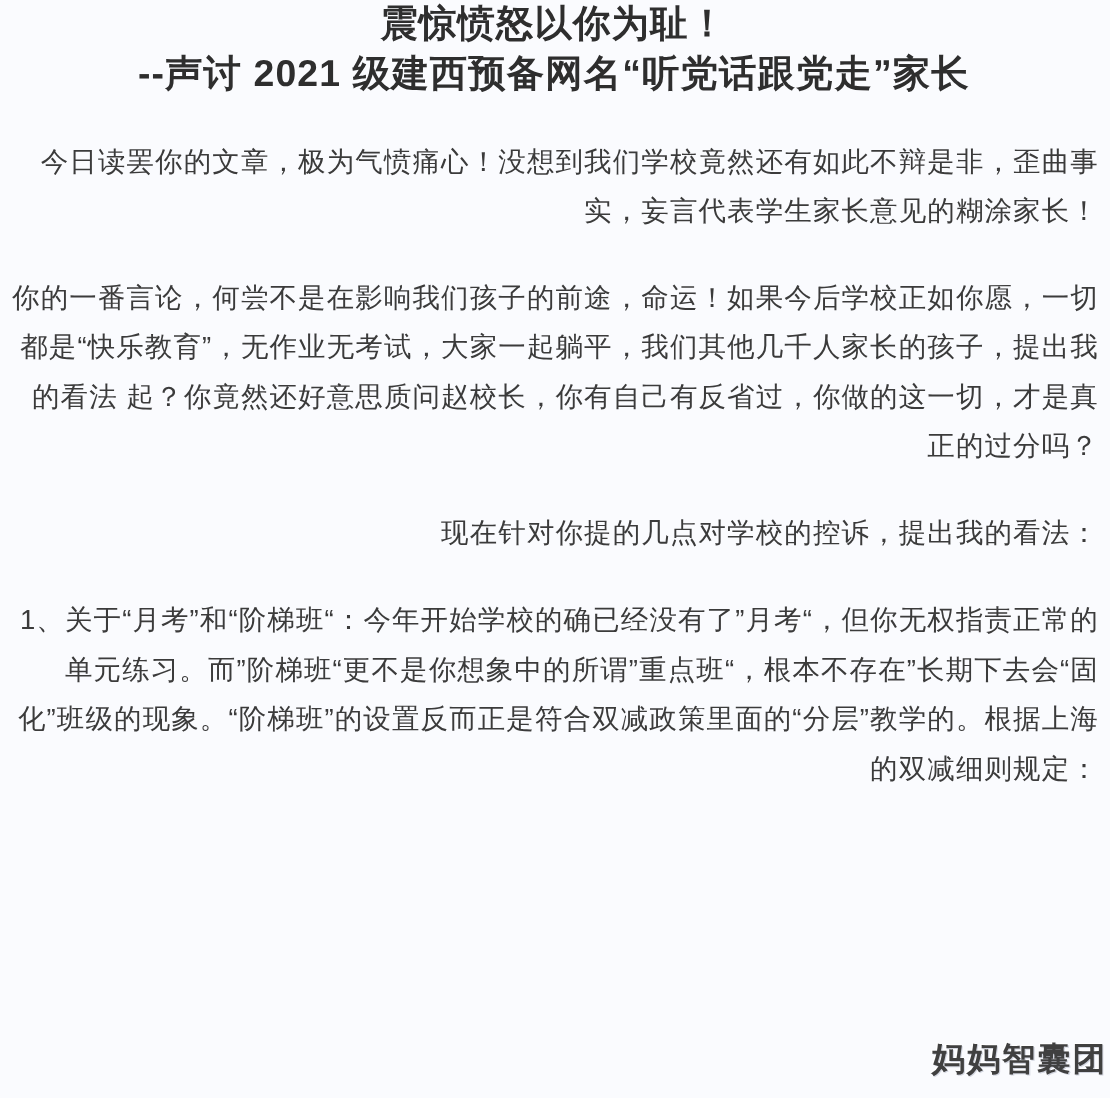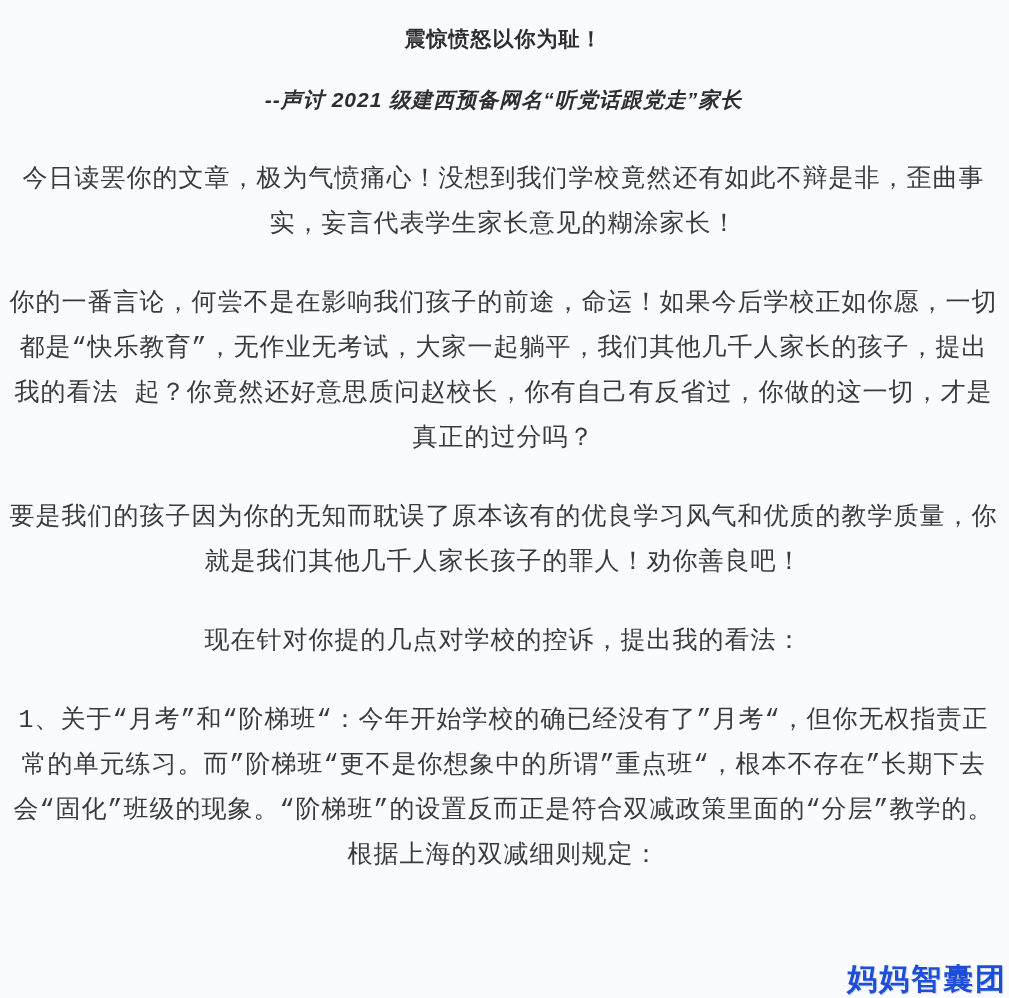--- a/index.html
+++ b/index.html
@@ -15,60 +15,57 @@
     color: #3b3b3b;
   }
   .doc {
     position: relative;
     box-sizing: border-box;
     width: 1009px;
     height: 998px;
     padding: 0 10px 0 8px;
   }
   .title, .subtitle {
-    margin: 16px;
+    margin: 0;
     text-align: center;
-    font-size: 21px;
+    font-size: 34px;
     font-weight: bold;
     color: #2e2e2e;
     line-height: 45px;
     letter-spacing: 1px;
   }
   .subtitle {
     margin-bottom: 35px;
-    font-style: italic;
   }
   .para {
     margin: 0 0 34px 0;
     font-size: 25px;
     line-height: 45px;
     letter-spacing: 1px;
-    text-align: center;
+    text-align: right;
     word-break: break-all;
-    font-family: Liberation Mono, monospace;
   }
   .watermark {
     position: absolute;
     right: 2px;
     bottom: 14px;
     font-size: 30px;
     font-weight: bold;
     letter-spacing: 2px;
-    color: #1d4ed8;
+    color: #404040;
     text-shadow: 1px 1px 0 #d3d6e0, -1px -1px 0 #ffffff;
     user-select: none;
   }
 </style>
 </head>
 <body>
 
 <div class="doc">
   <h1 class="title">震惊愤怒以你为耻！</h1>
   <h2 class="subtitle">--声讨 2021 级建西预备网名“听党话跟党走”家长</h2>
 
   <p class="para">今日读罢你的文章，极为气愤痛心！没想到我们学校竟然还有如此不辩是非，歪曲事实，妄言代表学生家长意见的糊涂家长！</p>
   <p class="para">你的一番言论，何尝不是在影响我们孩子的前途，命运！如果今后学校正如你愿，一切都是“快乐教育”，无作业无考试，大家一起躺平，我们其他几千人家长的孩子，提出我的看法 起？你竟然还好意思质问赵校长，你有自己有反省过，你做的这一切，才是真正的过分吗？</p>
-  <p class="para">要是我们的孩子因为你的无知而耽误了原本该有的优良学习风气和优质的教学质量，你就是我们其他几千人家长孩子的罪人！劝你善良吧！</p>
   <p class="para">现在针对你提的几点对学校的控诉，提出我的看法：</p>
   <p class="para">1、关于“月考”和“阶梯班“：今年开始学校的确已经没有了”月考“，但你无权指责正常的单元练习。而”阶梯班“更不是你想象中的所谓”重点班“，根本不存在”长期下去会“固化”班级的现象。“阶梯班”的设置反而正是符合双减政策里面的“分层”教学的。根据上海的双减细则规定：</p>
 
   <div class="watermark">妈妈智囊团</div>
 </div>
 
 </body></html>

